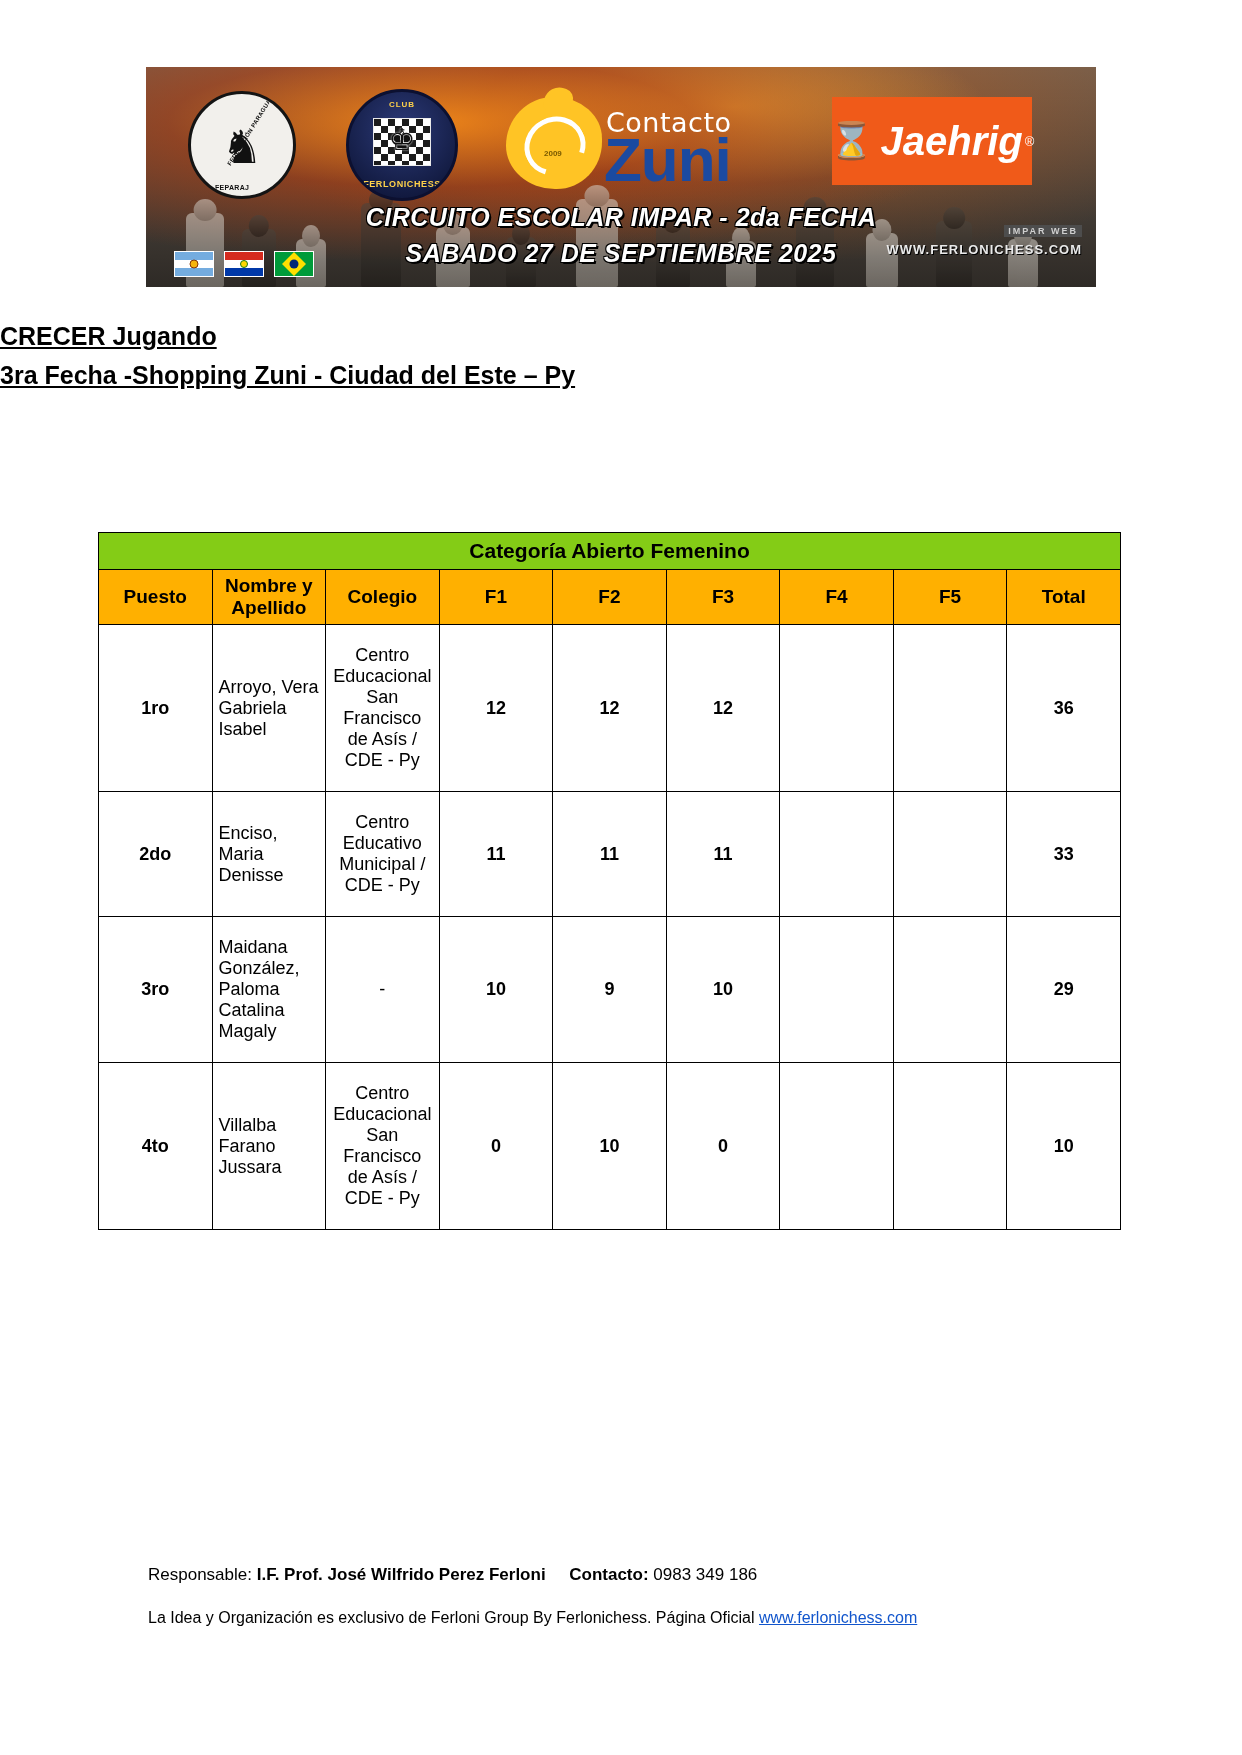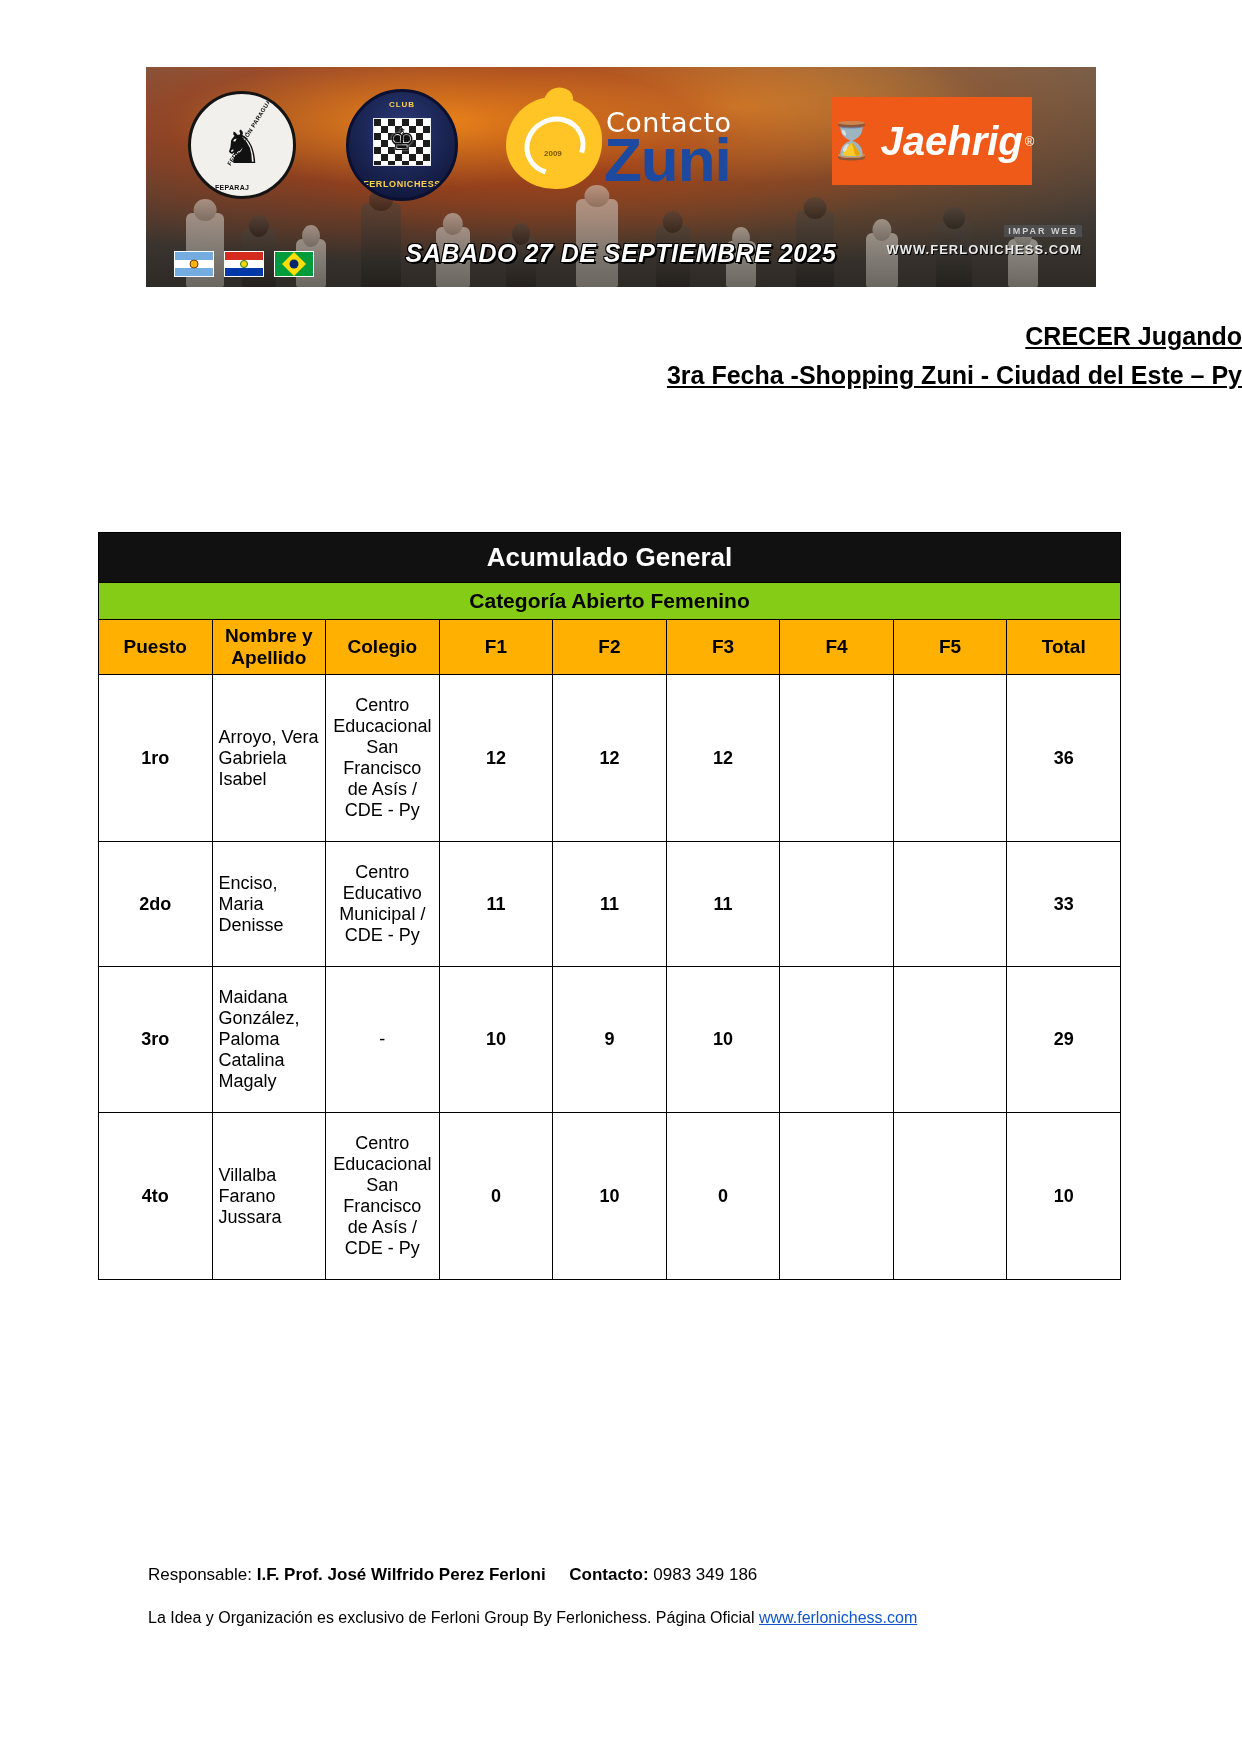--- a/index.html
+++ b/index.html
@@ -336,21 +336,21 @@
     letter-spacing: 1px;
     color: #e9e9e9;
     text-shadow: 1px 1px 0 #000;
   }
 
   
   .doc-head {
     position: absolute;
     left: 0; top: 322px;
     width: 100%;
-    text-align: right;
+    text-align: left;
   }
   .doc-head .h1 {
     font-size: 25px;
     font-weight: bold;
     text-decoration: underline;
     margin-bottom: 10px;
   }
   .doc-head .h2 {
     font-size: 25px;
     font-weight: bold;
@@ -477,20 +477,21 @@
         <div class="zuni">Zuni</div>
       </div>
 
       <div class="logo-jaehrig">
         <span class="hourglass">⌛</span>
         <span class="jtext">Jaehrig</span>
         <span class="reg">®</span>
       </div>
     </div>
 
+    <div class="banner-title">CIRCUITO ESCOLAR IMPAR - 2da FECHA</div>
     <div class="banner-sub">SABADO 27 DE SEPTIEMBRE 2025</div>
 
     <div class="flags">
       <span class="flag flag-ar"></span>
       <span class="flag flag-py"></span>
       <span class="flag flag-br"></span>
     </div>
 
     <div class="info-web">
       <span class="iw">IMPAR WEB</span>
@@ -499,23 +500,20 @@
   </div>
 </div>
 
 <div class="doc-head">
   <div class="h1">CRECER Jugando</div>
   <div class="h3">3ra Fecha -Shopping Zuni  - Ciudad del Este – Py</div>
 </div>
 
 <table class="results">
   <tbody>
-    <tr class="title-row">
-      <td colspan="9">Acumulado General</td>
-    </tr>
     <tr class="cat-row">
       <td colspan="9">Categoría Abierto Femenino</td>
     </tr>
     <tr class="head-row">
       <th class="c-puesto">Puesto</th>
       <th class="c-nombre">Nombre y Apellido</th>
       <th class="c-colegio">Colegio</th>
       <th class="c-f">F1</th>
       <th class="c-f">F2</th>
       <th class="c-f">F3</th>

